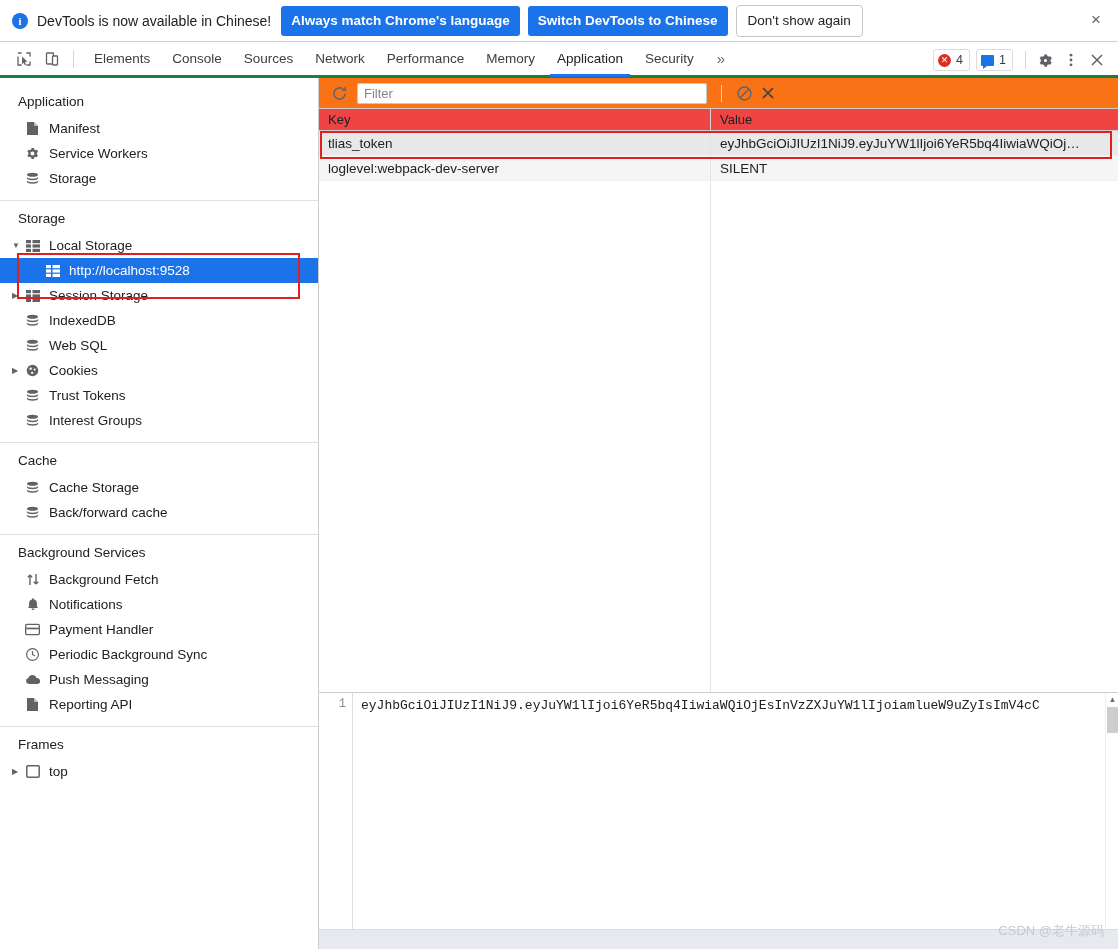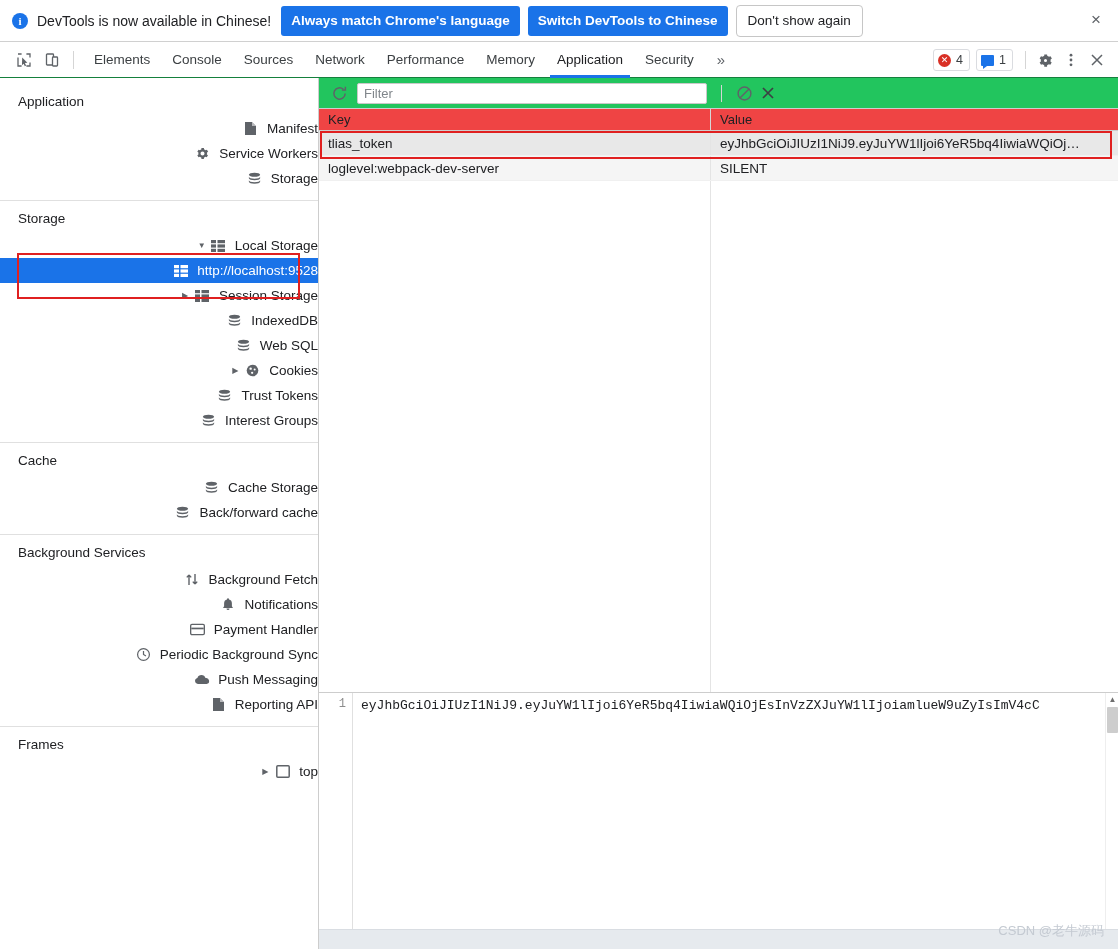--- a/index.html
+++ b/index.html
@@ -87,21 +87,21 @@
     color: #5f6368;
     cursor: pointer;
   }
 
   
   .tabbar {
     position: relative;
     height: 36px;
     flex: 0 0 36px;
     background: #ffffff;
-    border-bottom: 1px solid #15803d;
+    border-bottom: 3px solid #15803d;
     display: flex;
     align-items: center;
     padding-left: 10px;
   }
   .tb-icon {
     width: 28px; height: 28px;
     display: flex; align-items: center; justify-content: center;
     cursor: pointer;
   }
   .tb-sep {
@@ -215,21 +215,20 @@
   }
   .side-item {
     display: flex;
     align-items: center;
     height: 25px;
     padding-left: 26px;
     font-size: 13.5px;
     color: #202124;
     cursor: pointer;
     white-space: nowrap;
-    justify-content: flex-end;
   }
   .side-item.indent2 { padding-left: 44px; }
   .side-item .twisty {
     width: 12px; flex: 0 0 12px;
     margin-left: -14px;
     color: #5f6368;
     font-size: 8px;
     display: flex; align-items: center;
   }
   .side-item .sicon {
@@ -253,21 +252,21 @@
     background: #fff;
     position: relative;
   }
   .filterbar {
     height: 31px;
     flex: 0 0 31px;
     display: flex;
     align-items: center;
     padding: 0 8px;
     border-bottom: 1px solid #cdcdcd;
-    background: #22c55e;
+    background: #f97316;
   }
   .fb-icon {
     width: 24px; height: 24px;
     display: flex; align-items: center; justify-content: center;
     color: #5f6368;
     cursor: pointer;
   }
   .filter-input {
     flex: 0 0 350px;
     height: 21px;

